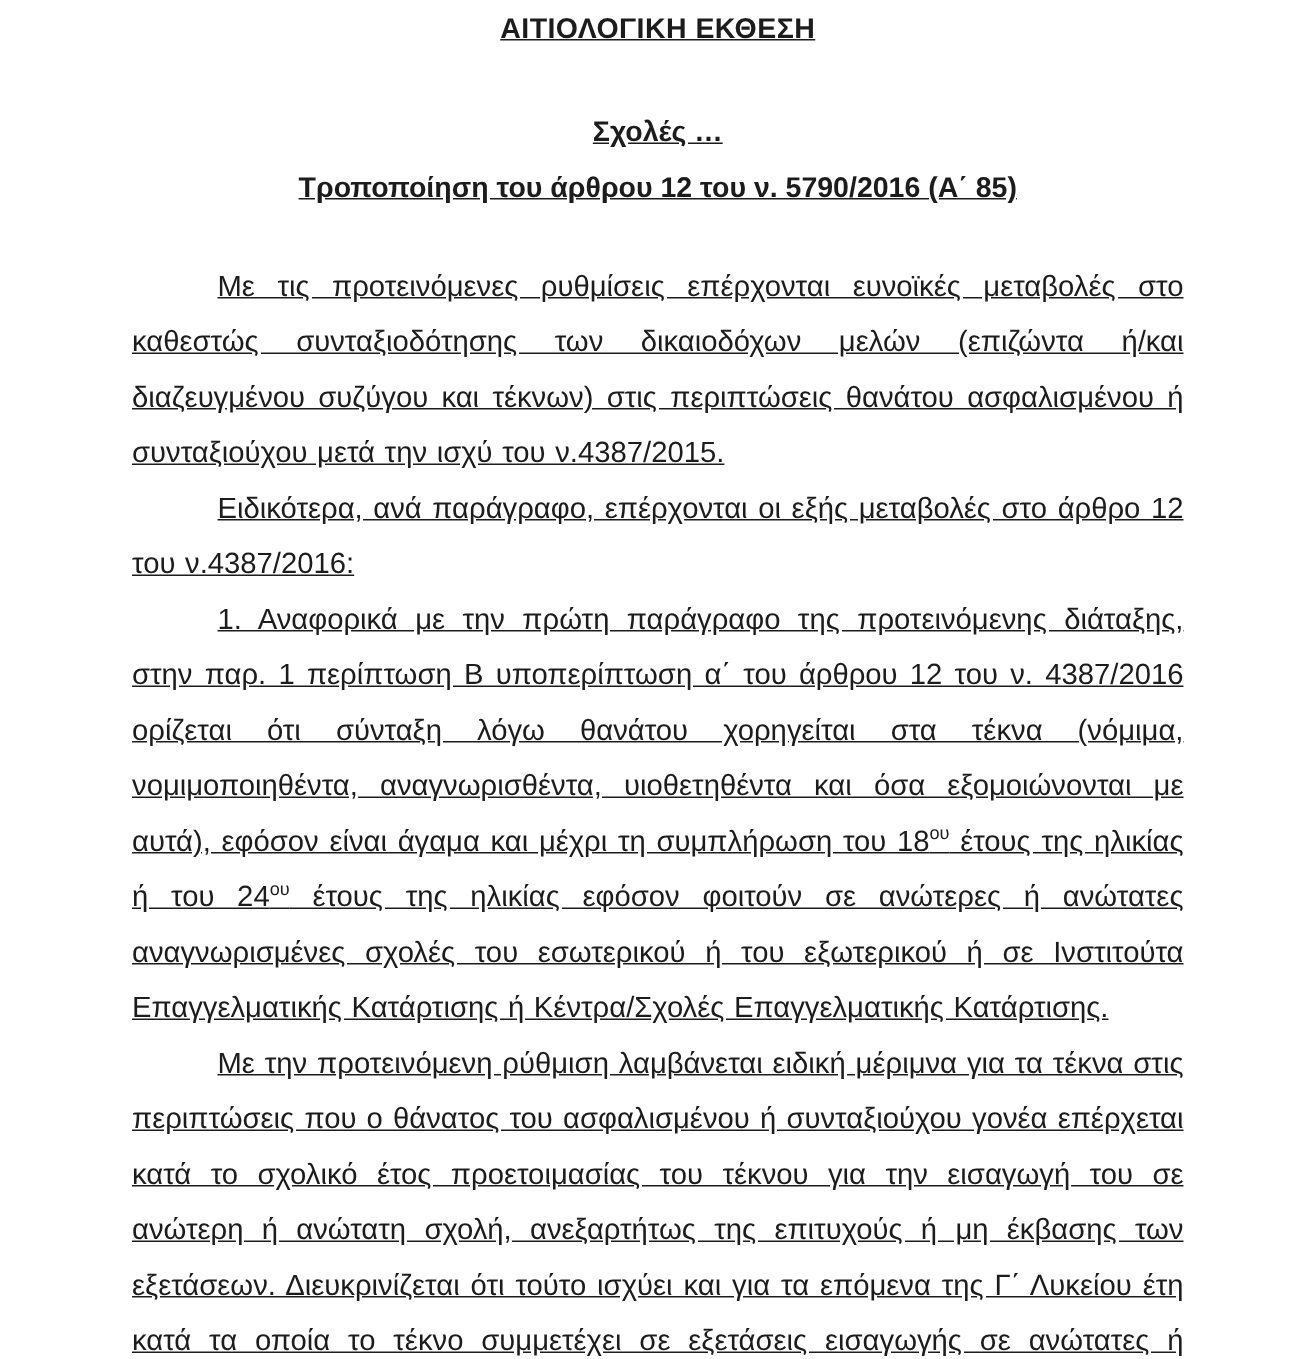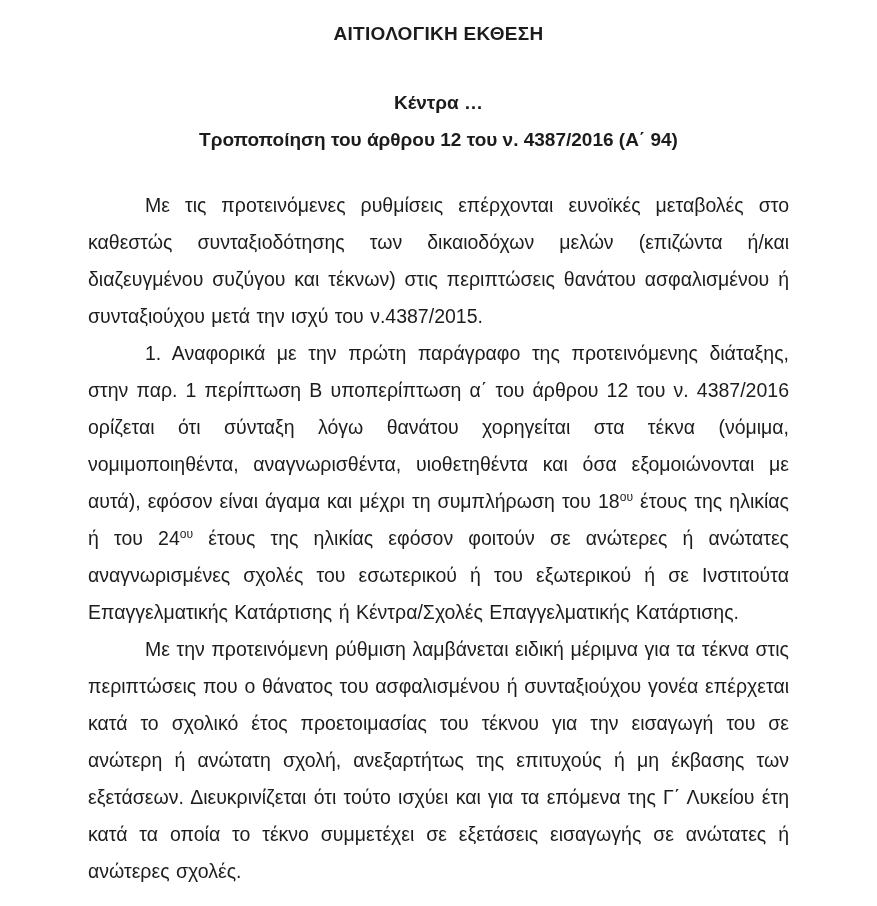--- a/index.html
+++ b/index.html
@@ -11,22 +11,23 @@
     width: 877px;
     height: 906px;
     overflow: hidden;
     font-family: "Liberation Sans", "DejaVu Sans", sans-serif;
     color: #1c1c1c;
   }
   .page {
     box-sizing: border-box;
     width: 877px;
     height: 906px;
-    padding: 23px 88px 0 88px;
+    padding: 9px 88px 0 88px;
     background: #ffffff;
+    text-decoration: underline;
   }
   .doc-title {
     margin: 0;
     font-size: 19px;
     font-weight: bold;
     text-align: center;
     letter-spacing: 0.3px;
   }
   .doc-article {
     margin: 47px 0 0 0;
@@ -56,22 +57,23 @@
     line-height: 0;
     vertical-align: super;
   }
 </style>
 </head>
 <body>
 
 <main class="page">
   <h1 class="doc-title">ΑΙΤΙΟΛΟΓΙΚΗ ΕΚΘΕΣΗ</h1>
 
-  <h2 class="doc-article">Κέντρα …</h2>
+  <h2 class="doc-article">Σχολές …</h2>
 
-  <h2 class="doc-amendment">Τροποποίηση του άρθρου 12 του ν. 4387/2016 (Α΄ 94)</h2>
+  <h2 class="doc-amendment">Τροποποίηση του άρθρου 12 του ν. 5790/2016 (Α΄ 85)</h2>
 
   <section class="doc-body">
       <p class="para"><span>Με τις προτεινόμενες ρυθμίσεις επέρχονται ευνοϊκές μεταβολές στο καθεστώς συνταξιοδότησης των δικαιοδόχων μελών (επιζώντα ή/και διαζευγμένου συζύγου και τέκνων) στις περιπτώσεις θανάτου ασφαλισμένου ή συνταξιούχου μετά την ισχύ του ν.4387/2015.</span></p>
+      <p class="para"><span>Ειδικότερα, ανά παράγραφο, επέρχονται οι εξής μεταβολές στο άρθρο 12 του ν.4387/2016:</span></p>
       <p class="para"><span>1. Αναφορικά με την πρώτη παράγραφο της προτεινόμενης διάταξης, στην παρ. 1 περίπτωση Β υποπερίπτωση α΄ του άρθρου 12 του ν. 4387/2016 ορίζεται ότι σύνταξη λόγω θανάτου χορηγείται στα τέκνα (νόμιμα, νομιμοποιηθέντα, αναγνωρισθέντα, υιοθετηθέντα και όσα εξομοιώνονται με αυτά), εφόσον είναι άγαμα και μέχρι τη συμπλήρωση του 18</span><sup>ου</sup><span> έτους της ηλικίας ή του 24</span><sup>ου</sup><span> έτους της ηλικίας εφόσον φοιτούν σε ανώτερες ή ανώτατες αναγνωρισμένες σχολές του εσωτερικού ή του εξωτερικού ή σε Ινστιτούτα Επαγγελματικής Κατάρτισης ή Κέντρα/Σχολές Επαγγελματικής Κατάρτισης.</span></p>
       <p class="para"><span>Με την προτεινόμενη ρύθμιση λαμβάνεται ειδική μέριμνα για τα τέκνα στις περιπτώσεις που ο θάνατος του ασφαλισμένου ή συνταξιούχου γονέα επέρχεται κατά το σχολικό έτος προετοιμασίας του τέκνου για την εισαγωγή του σε ανώτερη ή ανώτατη σχολή, ανεξαρτήτως της επιτυχούς ή μη έκβασης των εξετάσεων. Διευκρινίζεται ότι τούτο ισχύει και για τα επόμενα της Γ΄ Λυκείου έτη κατά τα οποία το τέκνο συμμετέχει σε εξετάσεις εισαγωγής σε ανώτατες ή ανώτερες σχολές.</span></p>
     </section>
 </main>
 
 </body></html>

